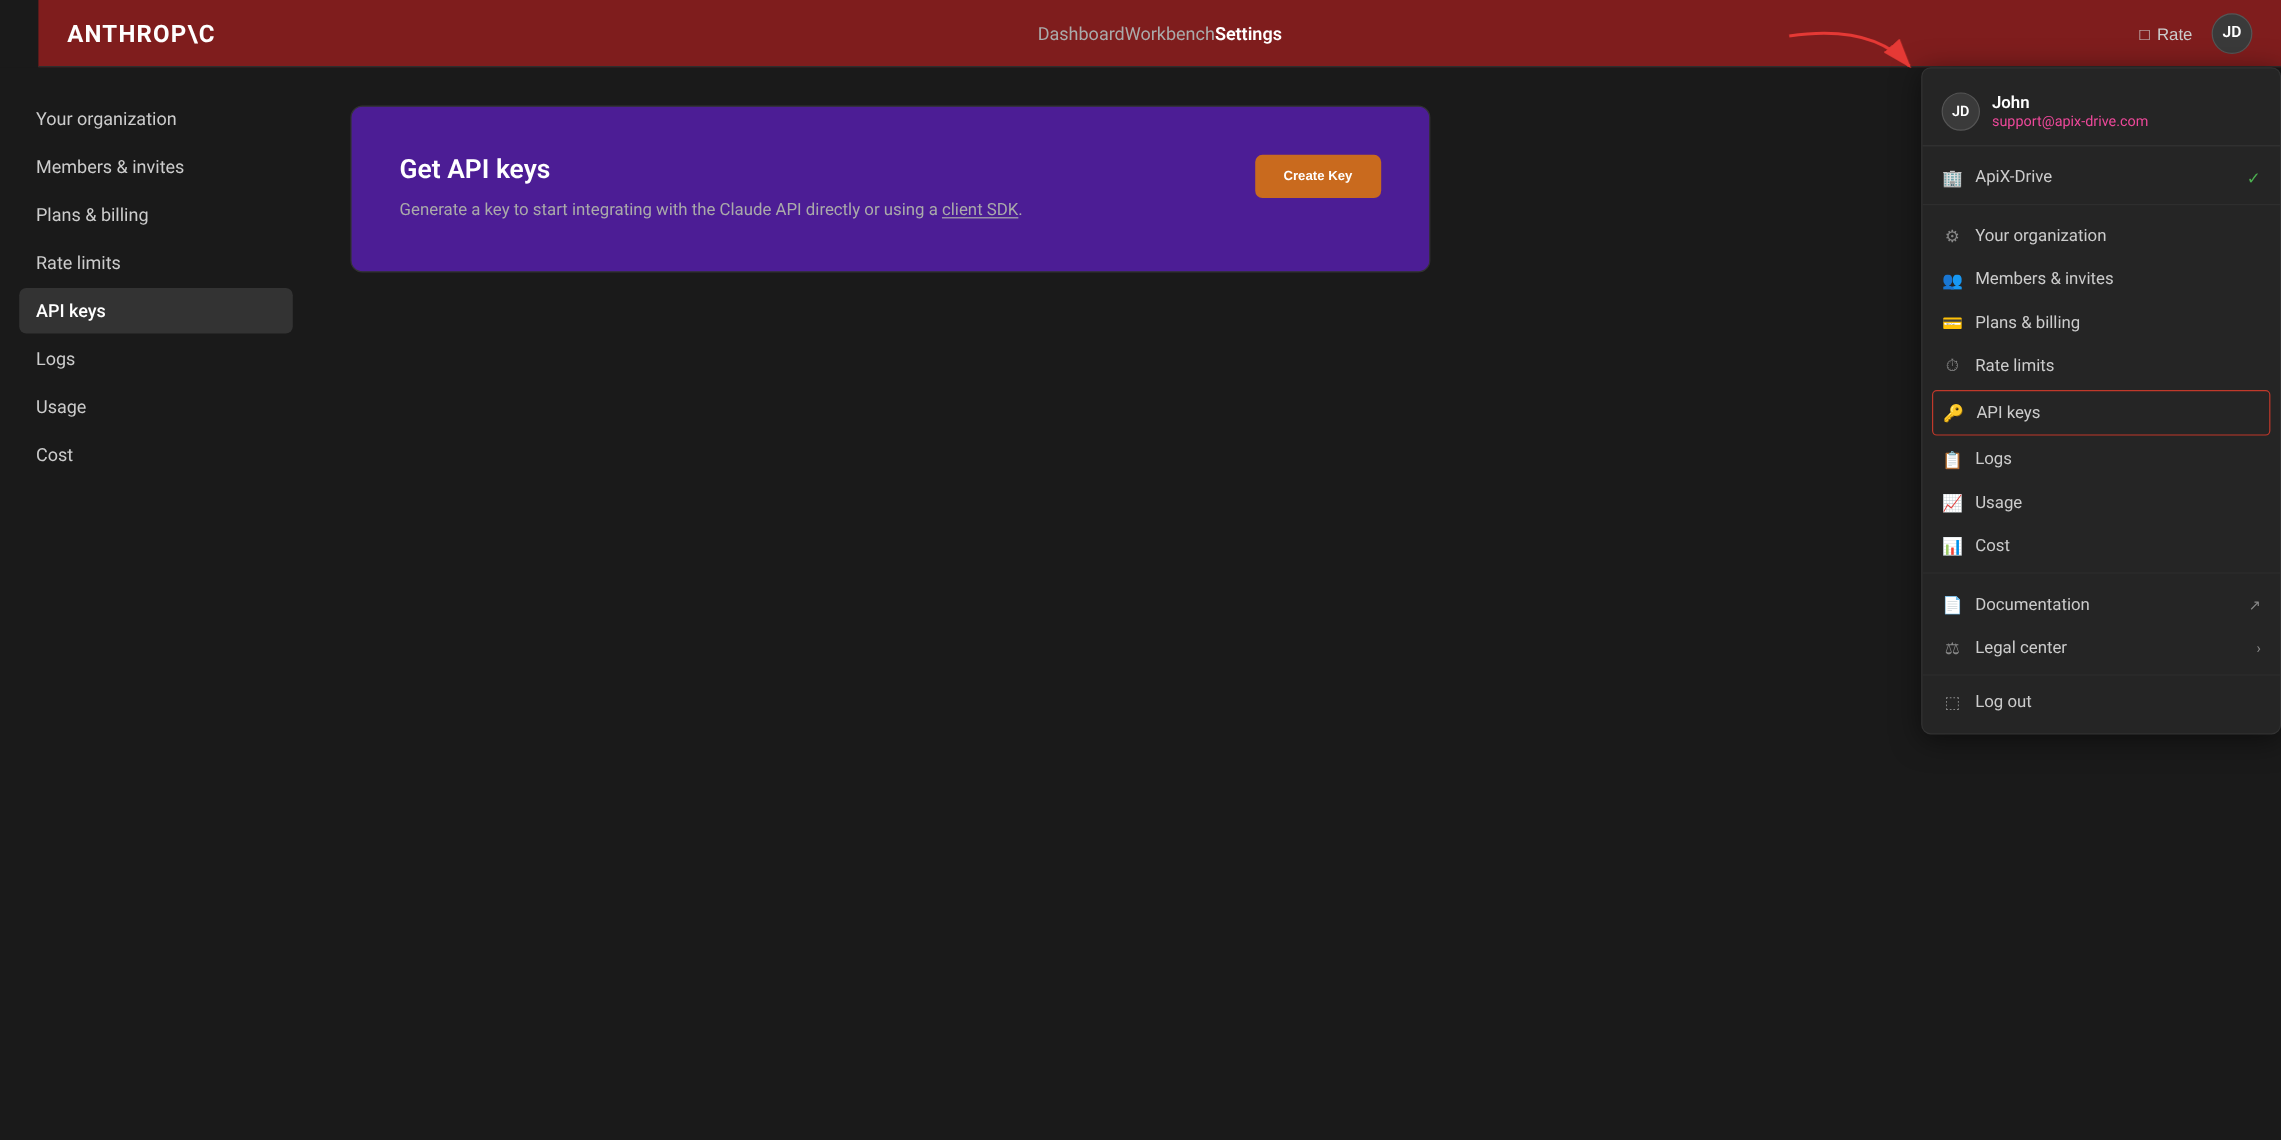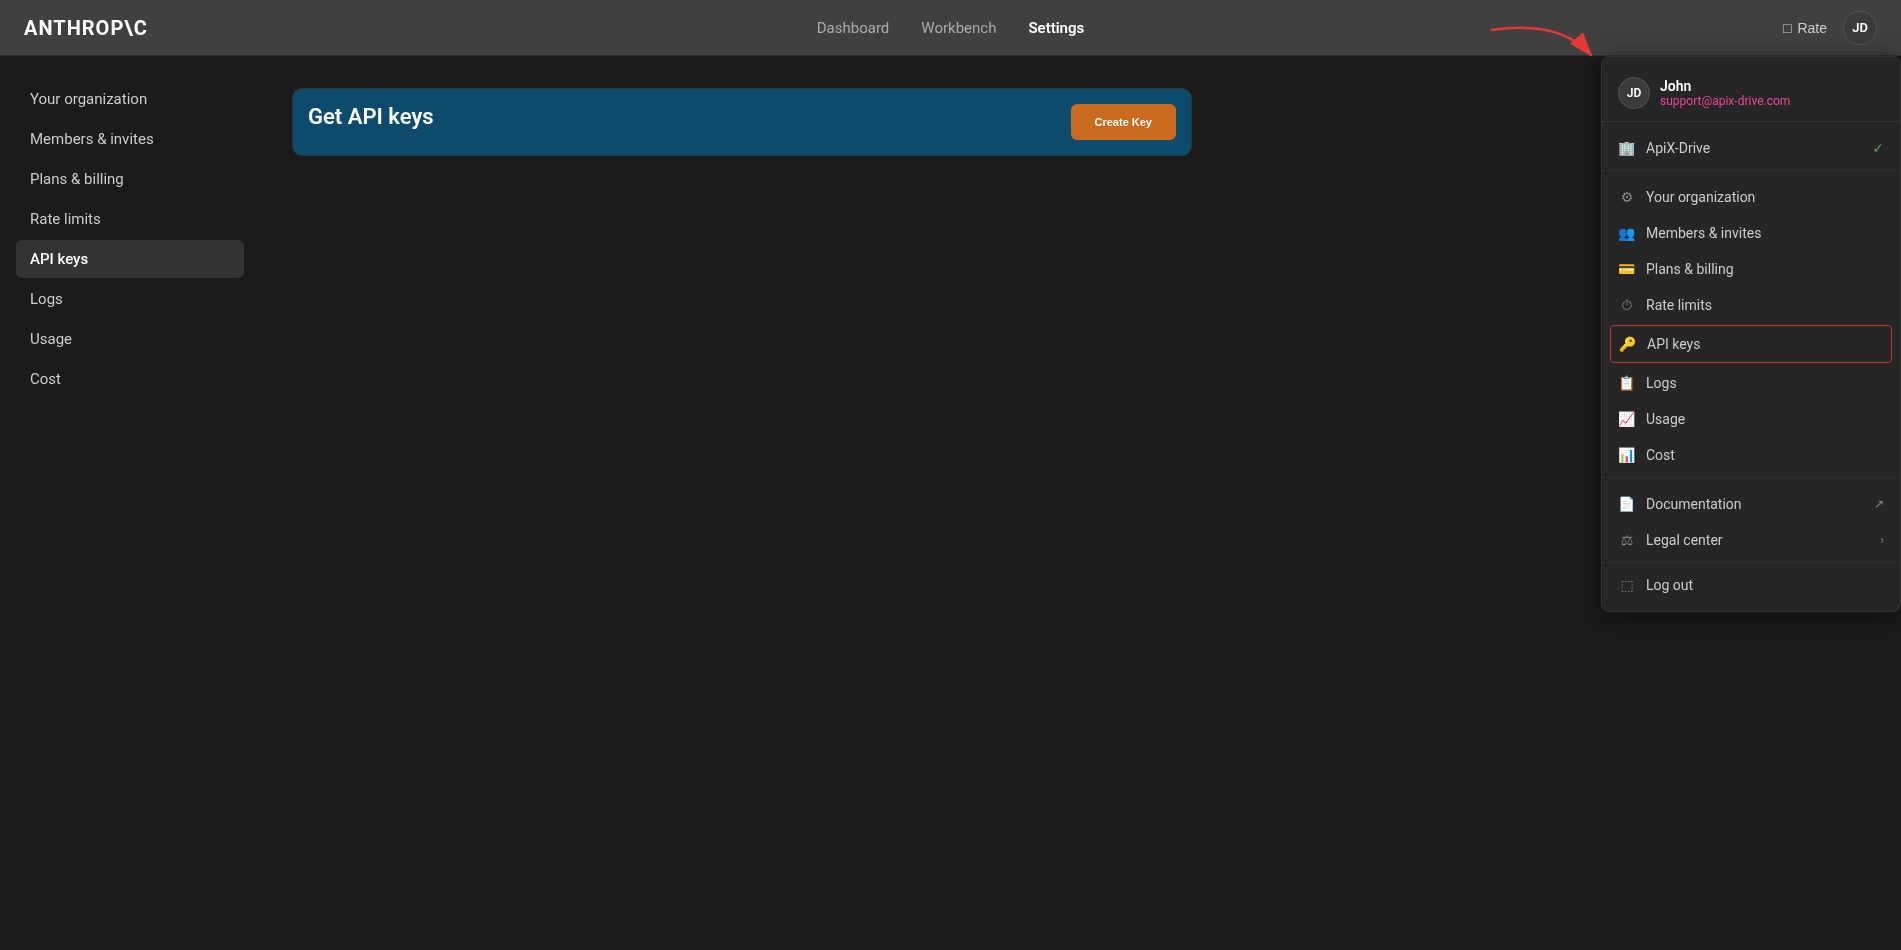--- a/index.html
+++ b/index.html
@@ -12,34 +12,34 @@
       overflow-x: hidden;
     }
 
     
     .top-nav {
       display: flex;
       align-items: center;
       justify-content: space-between;
       padding: 0 24px;
       height: 56px;
-      background: #404040;
+      background: #7f1d1d;
       border-bottom: 1px solid #2e2e2e;
       position: relative;
       z-index: 10;
+      margin-left: 32px;
     }
     .logo {
       font-size: 20px;
       font-weight: 700;
       color: #fff;
       letter-spacing: 1px;
     }
     .nav-links {
       display: flex;
-      gap: 32px;
       position: absolute;
       left: 50%;
       transform: translateX(-50%);
       text-align: center;
     }
     .nav-link {
       font-size: 15px;
       color: #aaa;
       cursor: pointer;
       text-decoration: none;
@@ -105,24 +105,24 @@
       font-weight: 500;
     }
 
     
     .main-content {
       flex: 1;
       padding: 32px;
       overflow-y: auto;
     }
     .api-card {
-      background: #0c4a6e;
+      background: #4c1d95;
       border: 1px solid #333;
       border-radius: 10px;
-      padding: 15px;
+      padding: 40px;
       display: flex;
       align-items: flex-start;
       justify-content: space-between;
       max-width: 900px;
     }
     .api-card-text h2 {
       font-size: 22px;
       font-weight: 600;
       color: #fff;
       margin-bottom: 10px;
@@ -286,20 +286,24 @@
     <div class="sidebar-item active">API keys</div>
     <div class="sidebar-item">Logs</div>
     <div class="sidebar-item">Usage</div>
     <div class="sidebar-item">Cost</div>
   </aside>
 
   <main class="main-content">
     <div class="api-card">
       <div class="api-card-text">
         <h2>Get API keys</h2>
+        <p>
+          <span>Generate a key to start integrating with the Claude API directly or using a</span>
+          <a href="#">client SDK</a><span>.</span>
+        </p>
       </div>
       <button class="create-key-btn">Create Key</button>
     </div>
   </main>
 </div>
 
 <div class="dropdown-overlay">
 
   <div class="dropdown-user-section">
     <div class="dropdown-user-row">

